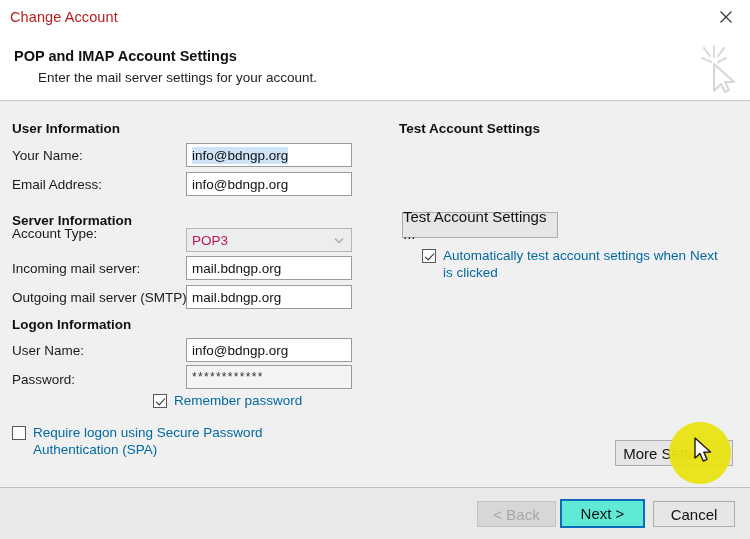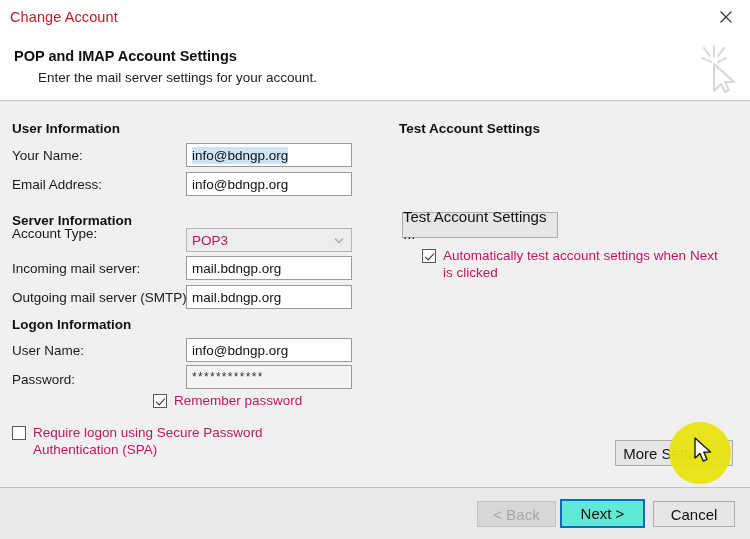--- a/index.html
+++ b/index.html
@@ -165,21 +165,21 @@
     position: absolute;
     left: 3.5px; top: 0.5px;
     width: 4px; height: 8px;
     border: solid #222;
     border-width: 0 1.6px 1.6px 0;
     transform: rotate(42deg);
   }
   .cb-label {
     margin-left: 7px;
     font-size: 13.5px;
-    color: #be185d;
+    color: #0369a1;
     line-height: 17px;
   }
 
   
   .btn {
     position: absolute;
     background: #e6e6e6;
     border: 1px solid #adadad;
     box-sizing: border-box;
     display: flex;

